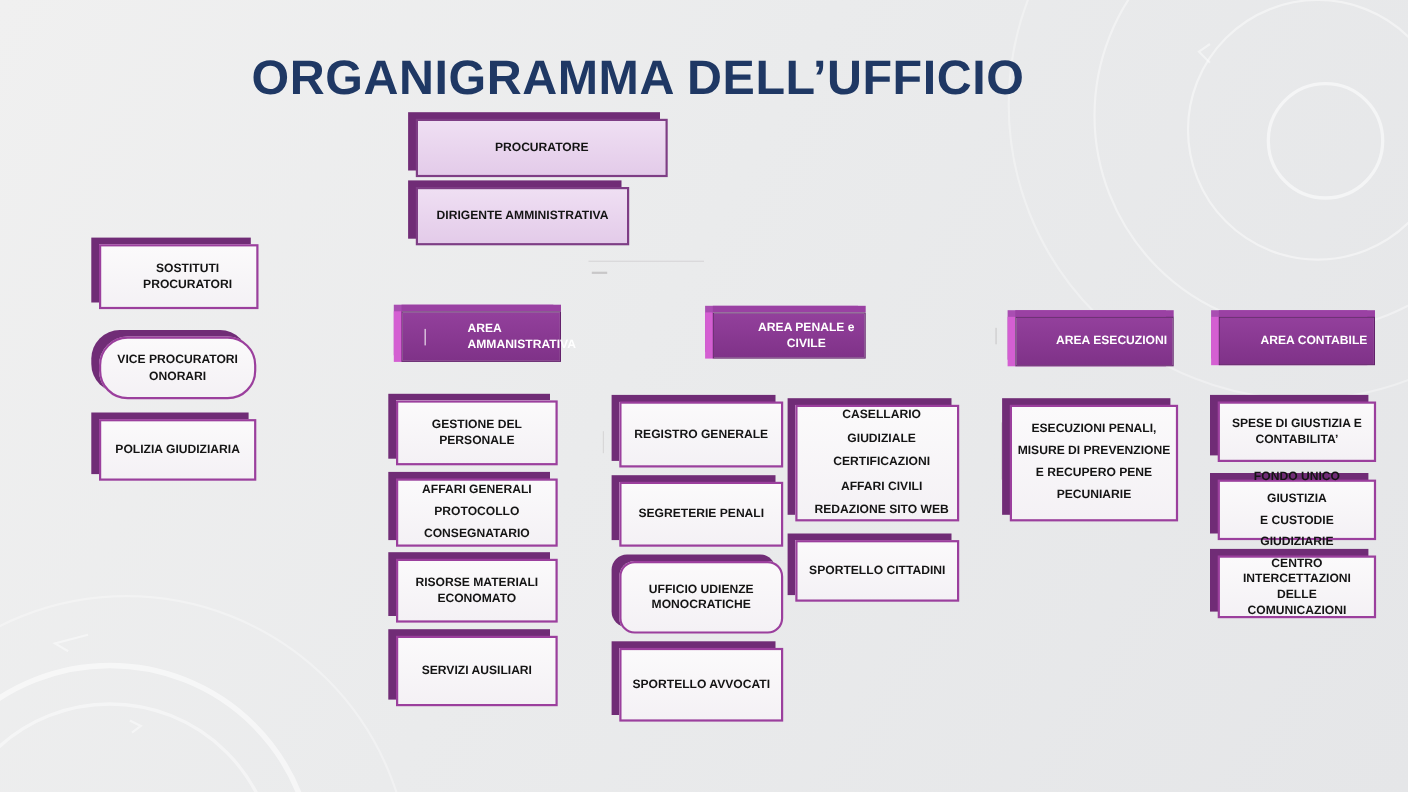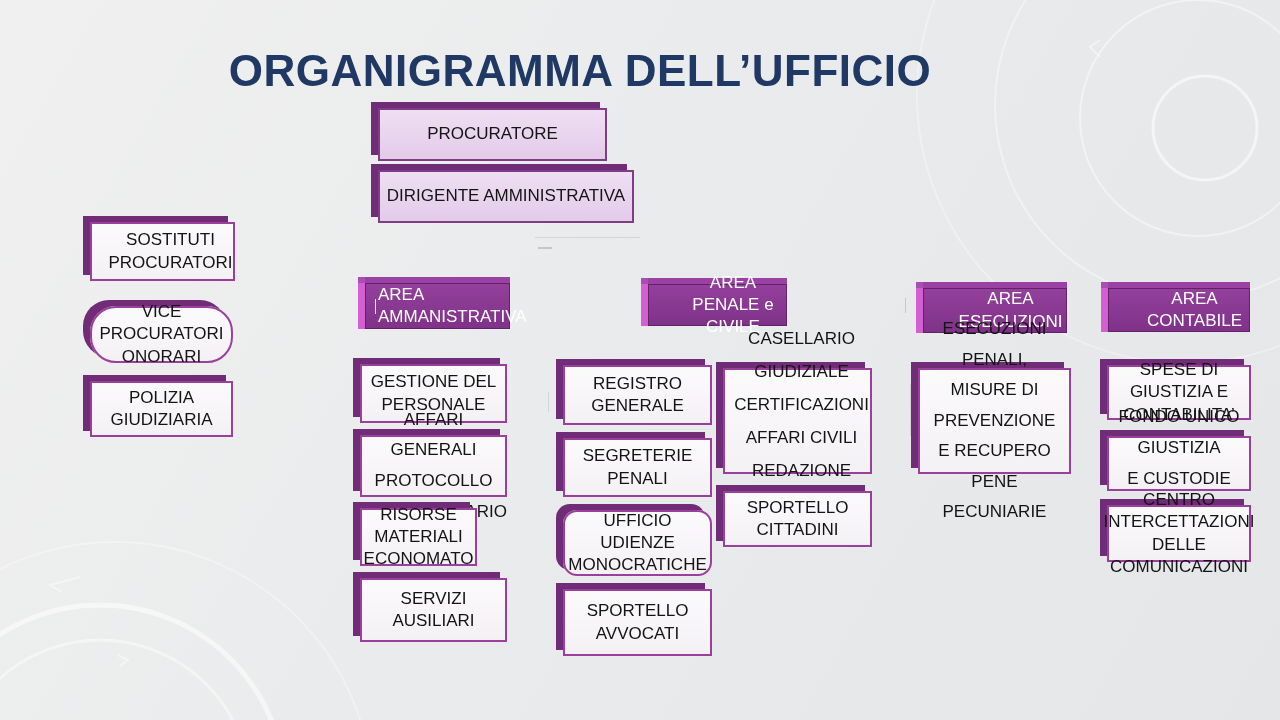--- a/index.html
+++ b/index.html
@@ -11,41 +11,41 @@
   .bg-decor{position:absolute;left:0;top:0;pointer-events:none;}
   .slide-title{
     position:absolute;left:340px;top:50px;width:480px;height:42px;
     display:flex;align-items:center;justify-content:center;
     font-size:44px;font-weight:bold;letter-spacing:.5px;color:#1f3864;
     white-space:nowrap;
   }
   .b{
     position:absolute;box-sizing:border-box;
     display:flex;align-items:center;justify-content:center;
-    font-size:17px;font-weight:normal;color:#141414;
+    font-size:11px;font-weight:bold;color:#141414;
     text-align:center;white-space:pre-line;line-height:1.3;
     padding:2px 4px;
   }
   .lav{
     background:linear-gradient(180deg,#efdff3 0%,#e3cbe9 100%);
     border:2px solid #7e3d85;
     box-shadow:-7px -6px 0 0 #702c76;
   }
   .white{
     background:linear-gradient(180deg,#fbfafb 0%,#f4f1f5 100%);
     border:2px solid #9b3f9d;
     box-shadow:-7px -6px 0 0 #702c76;
   }
   .hdr{
     background:linear-gradient(180deg,#93409c 0%,#7f3288 100%);
     border:1px solid #63216b;color:#ffffff;
     box-shadow:-7px 0 0 #d45fd2, 0 -6px 0 #9a41a3, -7px -6px 0 #a94eb2;
     padding-left:35px;
   }
-  .hdr-left{justify-content:flex-start;text-align:left;padding-left:9px;}
+  .hdr-left{justify-content:flex-start;text-align:left;padding-left:20px;gap:36px;}
   .lh-lg{line-height:1.8;}
   .lh-xl{line-height:1.95;}
   .caret{width:1px;height:15px;background:#f4eef5;margin-right:2px;flex:0 0 auto;}
   .faint{position:absolute;background:#d6d5d6;}
 </style>
 </head>
 <body>
 
 <svg class="bg-decor" width="1280" height="720" viewBox="0 0 1280 720">
   <g fill="none" stroke="#ffffff">
@@ -64,41 +64,41 @@
 
 <div class="slide-title">ORGANIGRAMMA DELL’UFFICIO</div>
 
 <div class="faint" style="left:535px;top:237px;width:105px;height:1px;"></div>
 <div class="faint" style="left:538px;top:247px;width:14px;height:2px;background:#c8c7c8;"></div>
 <div class="faint" style="left:905px;top:298px;width:1px;height:15px;background:#c9c8c9;"></div>
 <div class="faint" style="left:910px;top:384px;width:1px;height:52px;"></div>
 <div class="faint" style="left:548px;top:392px;width:1px;height:20px;"></div>
 
 <div class="b lav" style="left:378px;top:108px;width:229px;height:53px;">PROCURATORE</div>
-<div class="b lav" style="left:378px;top:170px;width:256px;height:53px;">DIRIGENTE AMMINISTRATIVA</div>
+<div class="b lav" style="left:378px;top:170px;width:194px;height:53px;">DIRIGENTE AMMINISTRATIVA</div>
 
 <div class="b white" style="left:90px;top:222px;width:145px;height:59px;padding-left:20px;">SOSTITUTI PROCURATORI</div>
 <div class="b white" style="left:90px;top:306px;width:143px;height:57px;border-radius:26px;">VICE PROCURATORI
 ONORARI</div>
 <div class="b white" style="left:90px;top:381px;width:143px;height:56px;">POLIZIA GIUDIZIARIA</div>
 
 <div class="b hdr hdr-left" style="left:365px;top:283px;width:145px;height:46px;">
   <span class="caret"></span>
   <span>AREA  AMMANISTRATIVA</span>
 </div>
 <div class="b hdr" style="left:648px;top:284px;width:139px;height:42px;">AREA PENALE e CIVILE</div>
 <div class="b hdr" style="left:923px;top:288px;width:144px;height:45px;">AREA ESECUZIONI</div>
 <div class="b hdr" style="left:1108px;top:288px;width:142px;height:44px;">AREA CONTABILE</div>
 
 <div class="b white" style="left:360px;top:364px;width:147px;height:59px;">GESTIONE DEL
 PERSONALE</div>
 <div class="b white lh-lg" style="left:360px;top:435px;width:147px;height:62px;">AFFARI GENERALI
 PROTOCOLLO
 CONSEGNATARIO</div>
-<div class="b white" style="left:360px;top:508px;width:117px;height:58px;">RISORSE MATERIALI
+<div class="b white" style="left:360px;top:508px;width:147px;height:58px;">RISORSE MATERIALI
 ECONOMATO</div>
 <div class="b white" style="left:360px;top:578px;width:147px;height:64px;">SERVIZI AUSILIARI</div>
 
 <div class="b white" style="left:563px;top:365px;width:149px;height:60px;">REGISTRO GENERALE</div>
 <div class="b white" style="left:563px;top:438px;width:149px;height:59px;">SEGRETERIE PENALI</div>
 <div class="b white" style="left:563px;top:510px;width:149px;height:66px;border-radius:14px;">UFFICIO UDIENZE
 MONOCRATICHE</div>
 <div class="b white" style="left:563px;top:589px;width:149px;height:67px;">SPORTELLO AVVOCATI</div>
 <div class="b white lh-xl" style="left:723px;top:368px;width:149px;height:106px;padding-left:12px;">CASELLARIO GIUDIZIALE
 CERTIFICAZIONI

